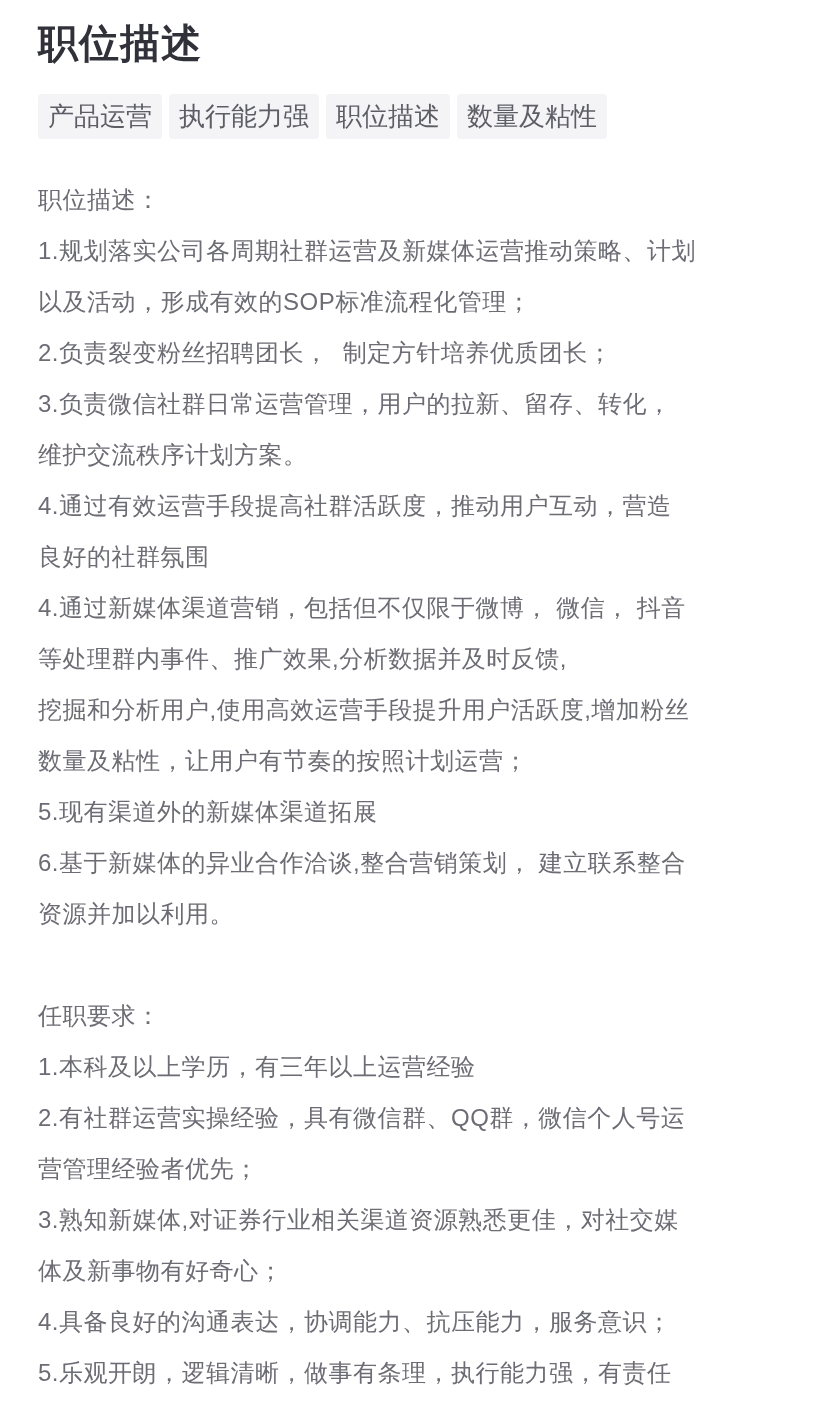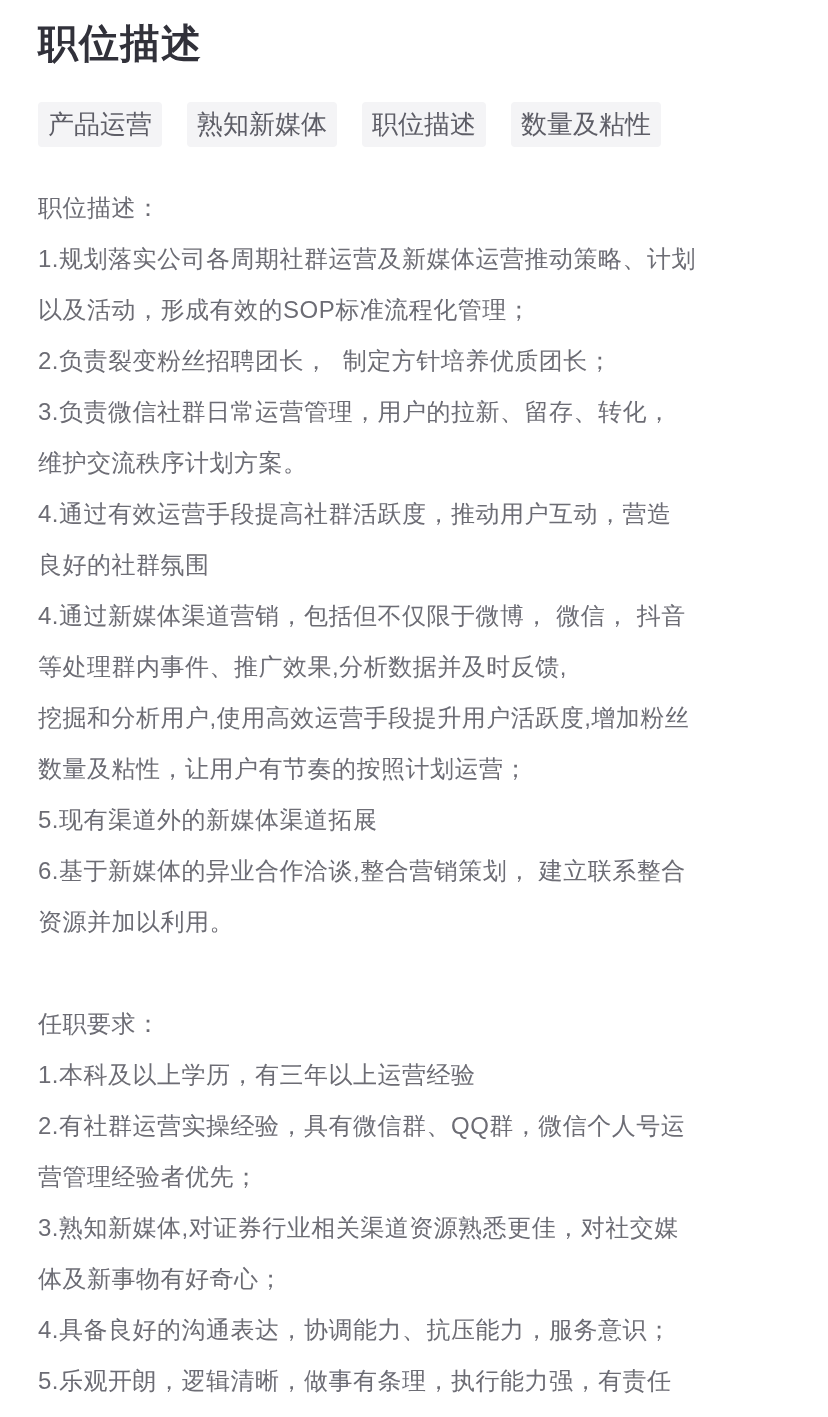--- a/index.html
+++ b/index.html
@@ -23,24 +23,24 @@
   }
   .page-title {
     margin: 0;
     font-size: 40px;
     line-height: 50px;
     font-weight: 700;
     color: #31313a;
     letter-spacing: 1px;
   }
   .tag-list {
-    margin-top: 34px;
+    margin-top: 26px;
     display: flex;
     flex-direction: row;
-    gap: 25px;
+    gap: 7px;
     align-items: flex-end;
   }
   .tag {
     display: inline-block;
     height: 45px;
     line-height: 45px;
     padding: 0 10px;
     background: #f4f4f6;
     border-radius: 4px;
     font-size: 26px;
@@ -59,21 +59,21 @@
 </style>
 </head>
 <body>
 
 <div class="page">
 
   <h1 class="page-title">职位描述</h1>
 
   <div class="tag-list">
     <span class="tag">产品运营</span>
-    <span class="tag">熟知新媒体</span>
+    <span class="tag">执行能力强</span>
     <span class="tag">职位描述</span>
     <span class="tag">数量及粘性</span>
   </div>
 
   <div class="description">职位描述：
 1.规划落实公司各周期社群运营及新媒体运营推动策略、计划
 以及活动，形成有效的SOP标准流程化管理；
 2.负责裂变粉丝招聘团长，  制定方针培养优质团长；
 3.负责微信社群日常运营管理，用户的拉新、留存、转化，
 维护交流秩序计划方案。

